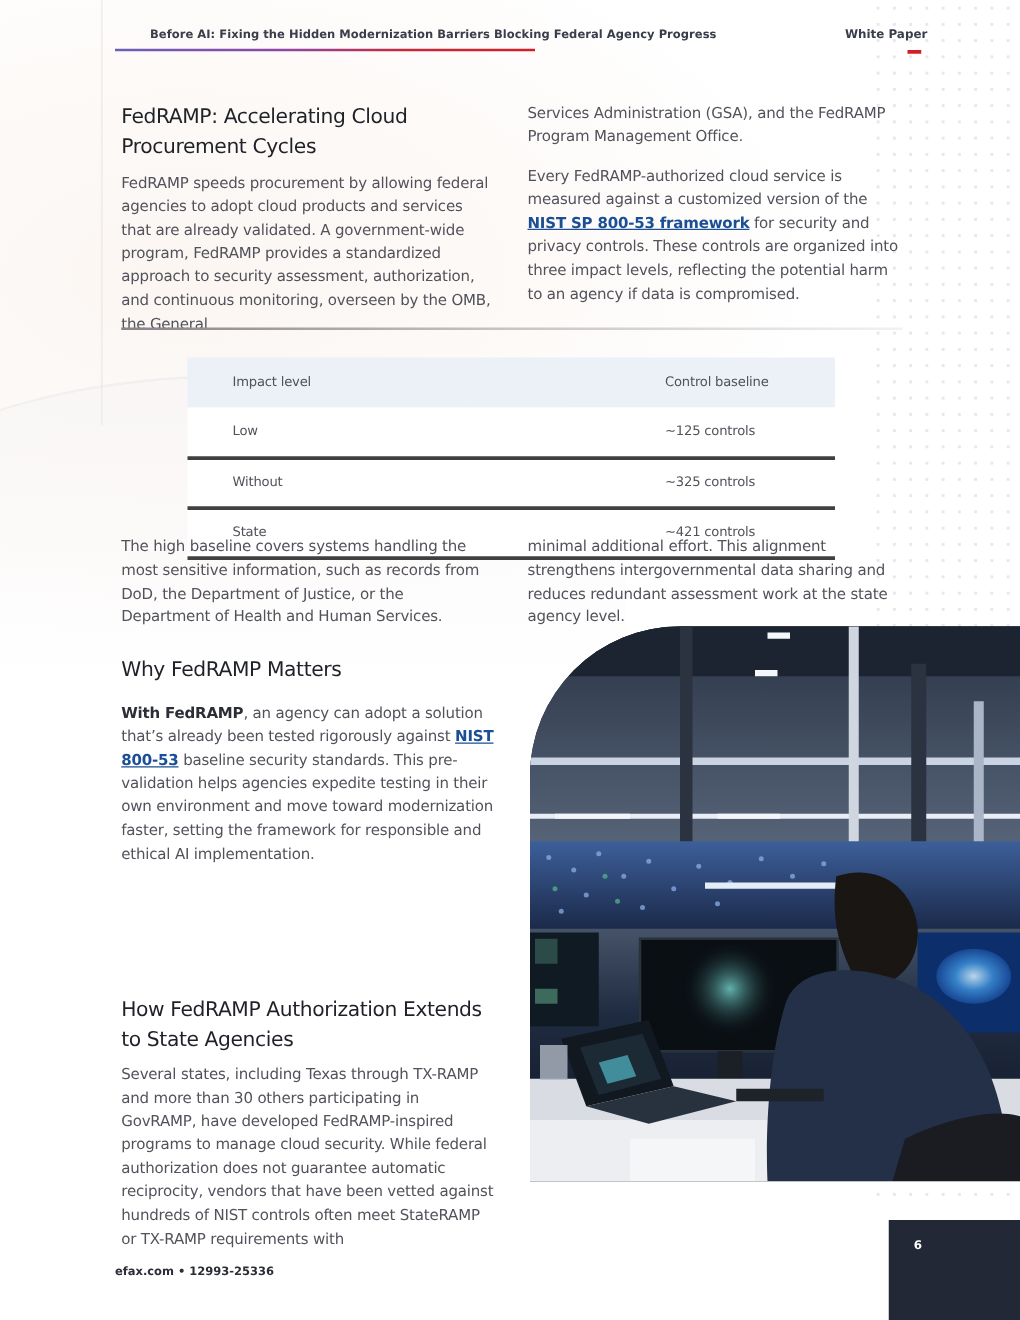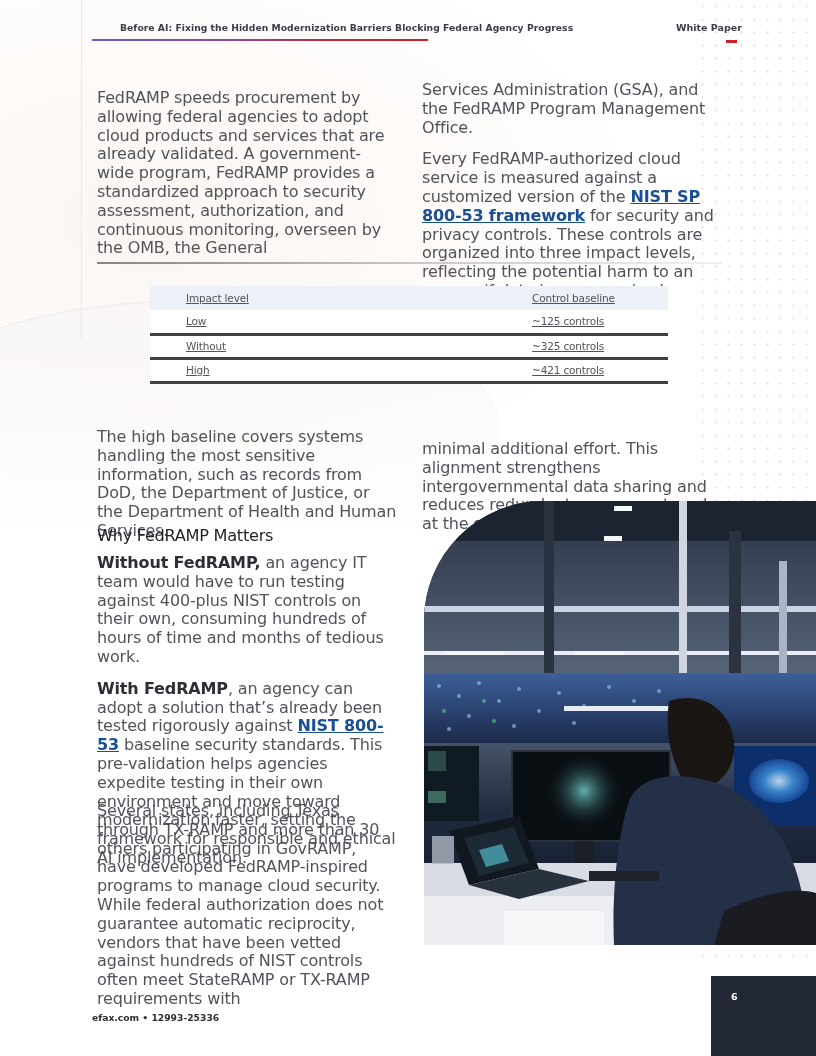--- a/index.html
+++ b/index.html
@@ -50,40 +50,40 @@
     background: #d21f26;
   }
 
   
   h2 {
     font-family: "DejaVu Sans", sans-serif;
     font-weight: normal; color: #1f2128;
     font-size: 16.2px; line-height: 24px; letter-spacing: -0.3px;
   }
   p.body {
-    font-size: 16px; line-height: 18.8px; color: #52525b; letter-spacing: -0.15px;
+    font-size: 12px; line-height: 18.8px; color: #52525b; letter-spacing: -0.15px;
   }
   a.link {
     color: #1a4f96; font-weight: bold; text-decoration: underline;
   }
   b { color: #2c2e36; font-weight: bold; }
 
   .block { position: absolute; }
 
   .divider {
     position: absolute; left: 97px; top: 262px; width: 625px; height: 2px;
     background: linear-gradient(90deg, #8a8387 0%, #c9c4c5 50%, rgba(230,228,228,0.5) 100%);
   }
 
   
   .table-wrap { position: absolute; left: 150px; top: 286px; width: 518px; }
   table { border-collapse: collapse; width: 100%; }
   th, td {
     font-size: 10.5px; font-weight: normal; color: #52525b; text-align: left;
-    height: 24px; padding: 0 0 0 36px; letter-spacing: -0.15px; text-decoration: underline;
+    height: 40px; padding: 0 0 0 36px; letter-spacing: -0.15px;
   }
   th { background: #ecf0f7; }
   td { border-bottom: 3px solid #404040; background: #ffffff; }
   td.col2, th.col2 { padding-left: 0; width: 136px; }
   tr.source td { border-bottom: none; background: transparent; }
   .source-label { font-style: italic; }
 
   
   .photo {
     position: absolute; left: 424px; top: 501px; width: 392px; height: 444px;
@@ -113,20 +113,21 @@
 <div class="bg-swoosh"></div>
 <div class="bg-dots"></div>
 <div class="left-rule"></div>
 
 <div class="header-title">Before AI: Fixing the Hidden Modernization Barriers Blocking Federal Agency Progress</div>
 <div class="header-underline"></div>
 <div class="doc-type">White Paper</div>
 <div class="doc-type-accent"></div>
 
 <div class="block" style="left:97px; top:81px; width:300px;">
+  <h2>FedRAMP: Accelerating Cloud Procurement Cycles</h2>
   <p class="body" style="margin-top:8px;">FedRAMP speeds procurement by allowing federal agencies to adopt cloud products and services that are already validated. A government-wide program, FedRAMP provides a standardized approach to security assessment, authorization, and continuous monitoring, overseen by the OMB, the General</p>
 </div>
 
 <div class="block" style="left:422px; top:81px; width:300px;">
   <p class="body">Services Administration (GSA), and the FedRAMP Program Management Office.</p>
   <p class="body" style="margin-top:13px;"><span>Every FedRAMP-authorized cloud service is measured against a customized version of the </span><a class="link" href="#">NIST SP 800-53 framework</a><span> for security and privacy controls. These controls are organized into three impact levels, reflecting the potential harm to an agency if data is compromised.</span></p>
 </div>
 
 <div class="divider"></div>
 
@@ -141,41 +142,41 @@
     <tbody>
       <tr>
         <td>Low</td>
         <td class="col2">~125 controls</td>
       </tr>
       <tr>
         <td>Without</td>
         <td class="col2">~325 controls</td>
       </tr>
       <tr>
-        <td>High</td>
+        <td>State</td>
         <td class="col2">~421 controls</td>
       </tr>
     </tbody>
   </table>
 </div>
 
 <div class="block" style="left:97px; top:428px; width:300px;">
   <p class="body">The high baseline covers systems handling the most sensitive information, such as records from DoD, the Department of Justice, or the Department of Health and Human Services.</p>
 </div>
-<div class="block" style="left:422px; top:440px; width:300px;">
+<div class="block" style="left:422px; top:428px; width:300px;">
   <p class="body">minimal additional effort. This alignment strengthens intergovernmental data sharing and reduces redundant assessment work at the state agency level.</p>
 </div>
 
 <div class="block" style="left:97px; top:524px; width:302px;">
   <h2>Why FedRAMP Matters</h2>
-  <p class="body" style="margin-top:6px;"><b>Without FedRAMP,</b><span> an agency IT team would have to run testing against 400-plus NIST controls on their own, consuming hundreds of hours of time and months of tedious work.</span></p>
   <p class="body" style="margin-top:13px;"><b>With FedRAMP</b><span>, an agency can adopt a solution that’s already been tested rigorously against </span><a class="link" href="#">NIST 800-53</a><span> baseline security standards. This pre-validation helps agencies expedite testing in their own environment and move toward modernization faster, setting the framework for responsible and ethical AI implementation.</span></p>
 </div>
 
 <div class="block" style="left:97px; top:796px; width:302px;">
+  <h2>How FedRAMP Authorization Extends to State Agencies</h2>
   <p class="body" style="margin-top:6px;">Several states, including Texas through TX-RAMP and more than 30 others participating in GovRAMP, have developed FedRAMP-inspired programs to manage cloud security. While federal authorization does not guarantee automatic reciprocity, vendors that have been vetted against hundreds of NIST controls often meet StateRAMP or TX-RAMP requirements with</p>
 </div>
 
 <div class="photo">
   <svg width="392" height="444" viewBox="0 0 392 444" xmlns="http://www.w3.org/2000/svg">
     <defs>
       <linearGradient id="sky" x1="0" y1="0" x2="0" y2="1">
         <stop offset="0" stop-color="#2a3445"></stop>
         <stop offset="0.45" stop-color="#5d6b80"></stop>
         <stop offset="0.7" stop-color="#1f2b40"></stop>

